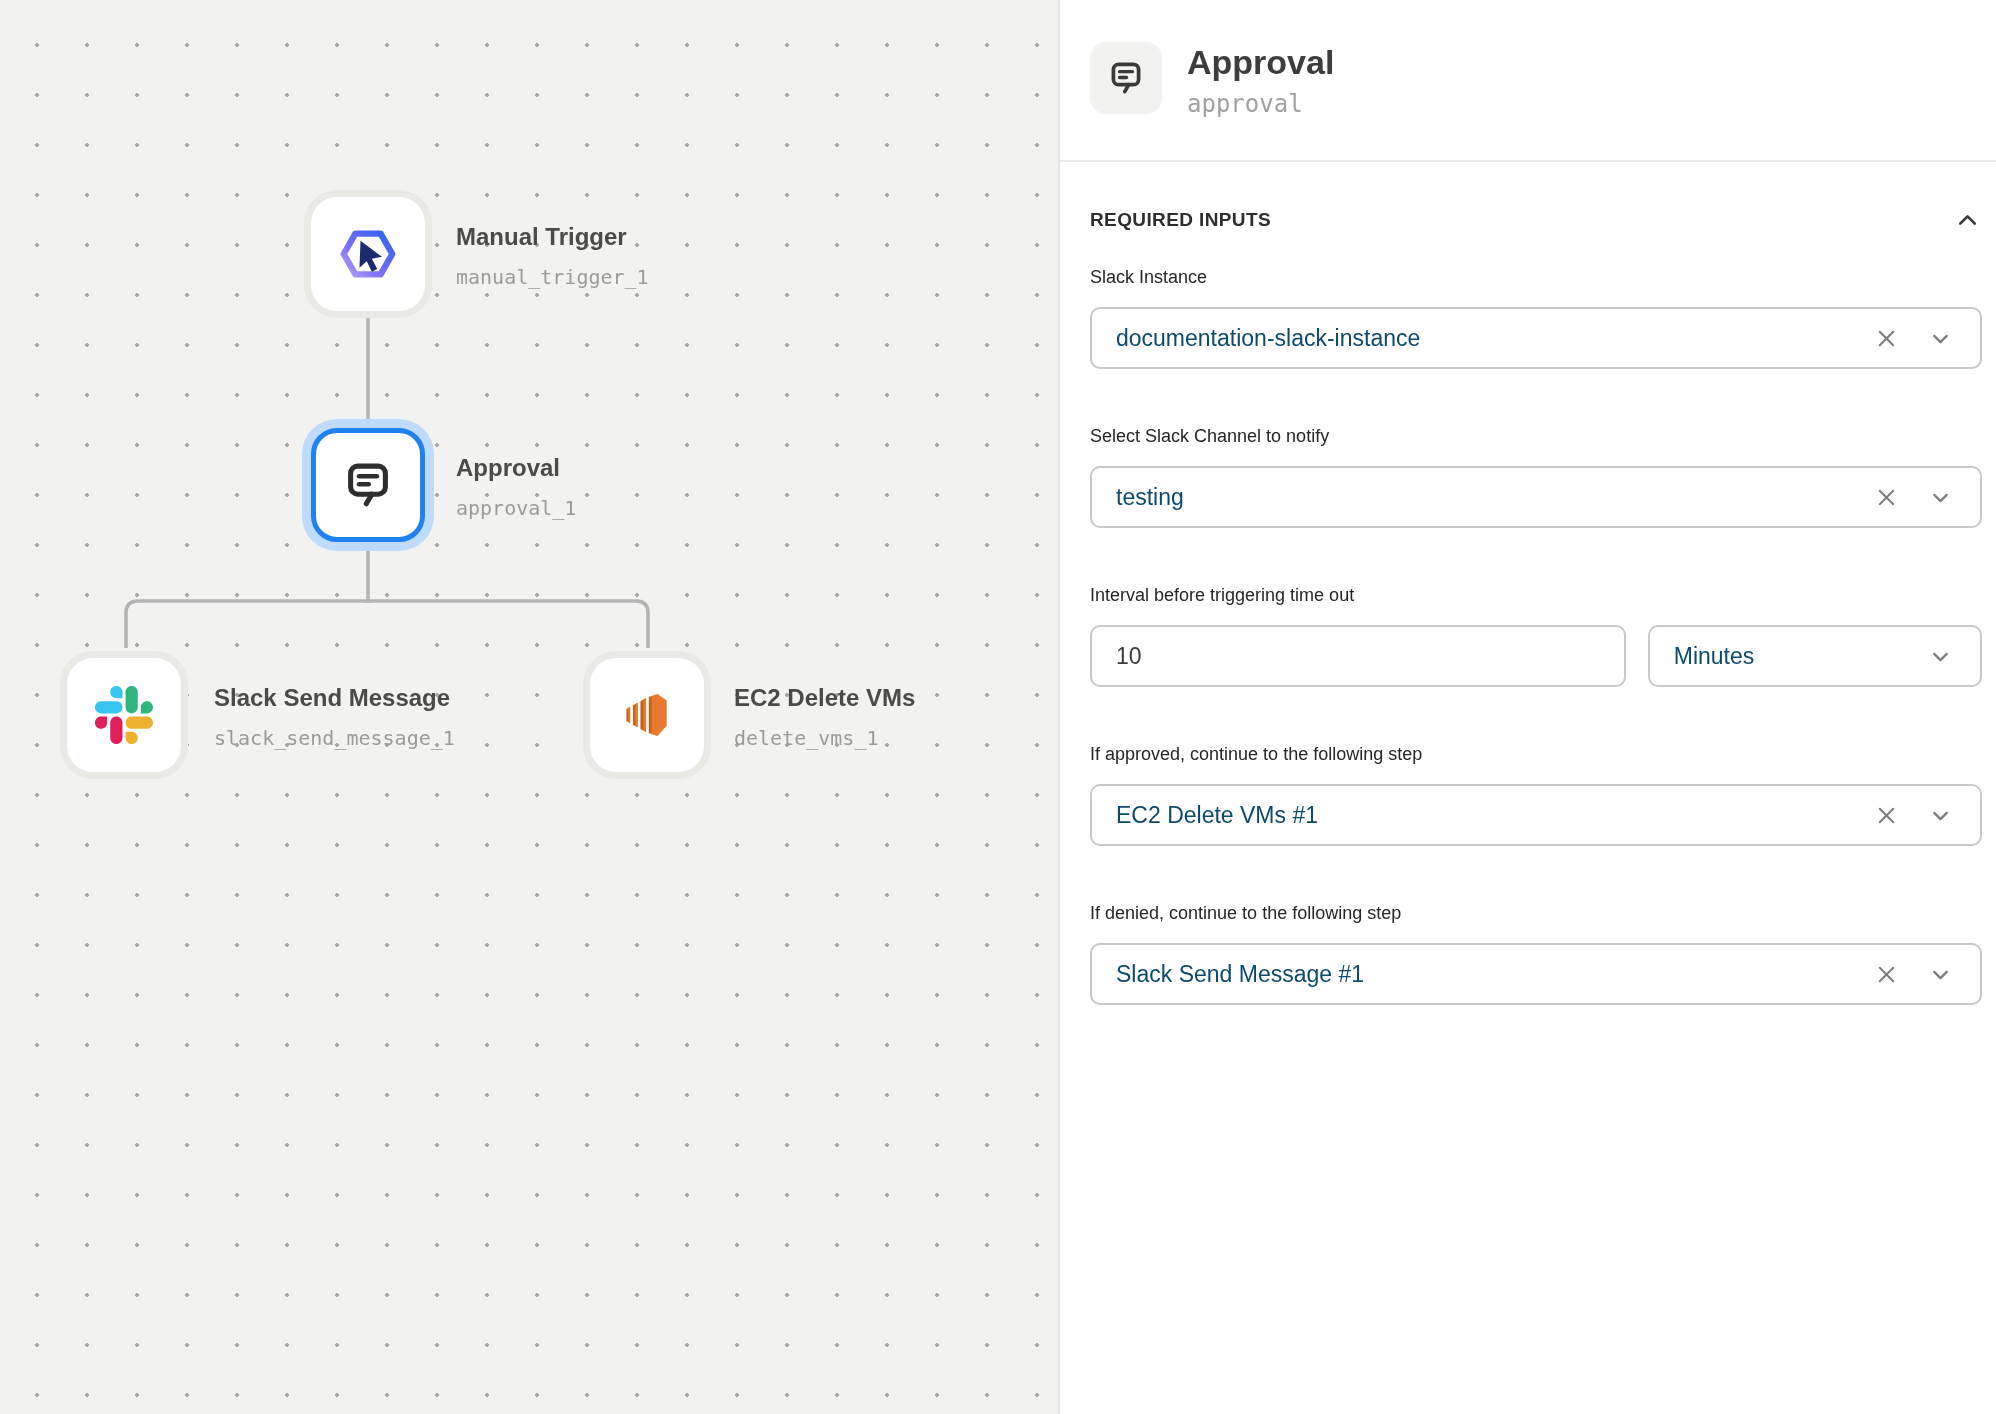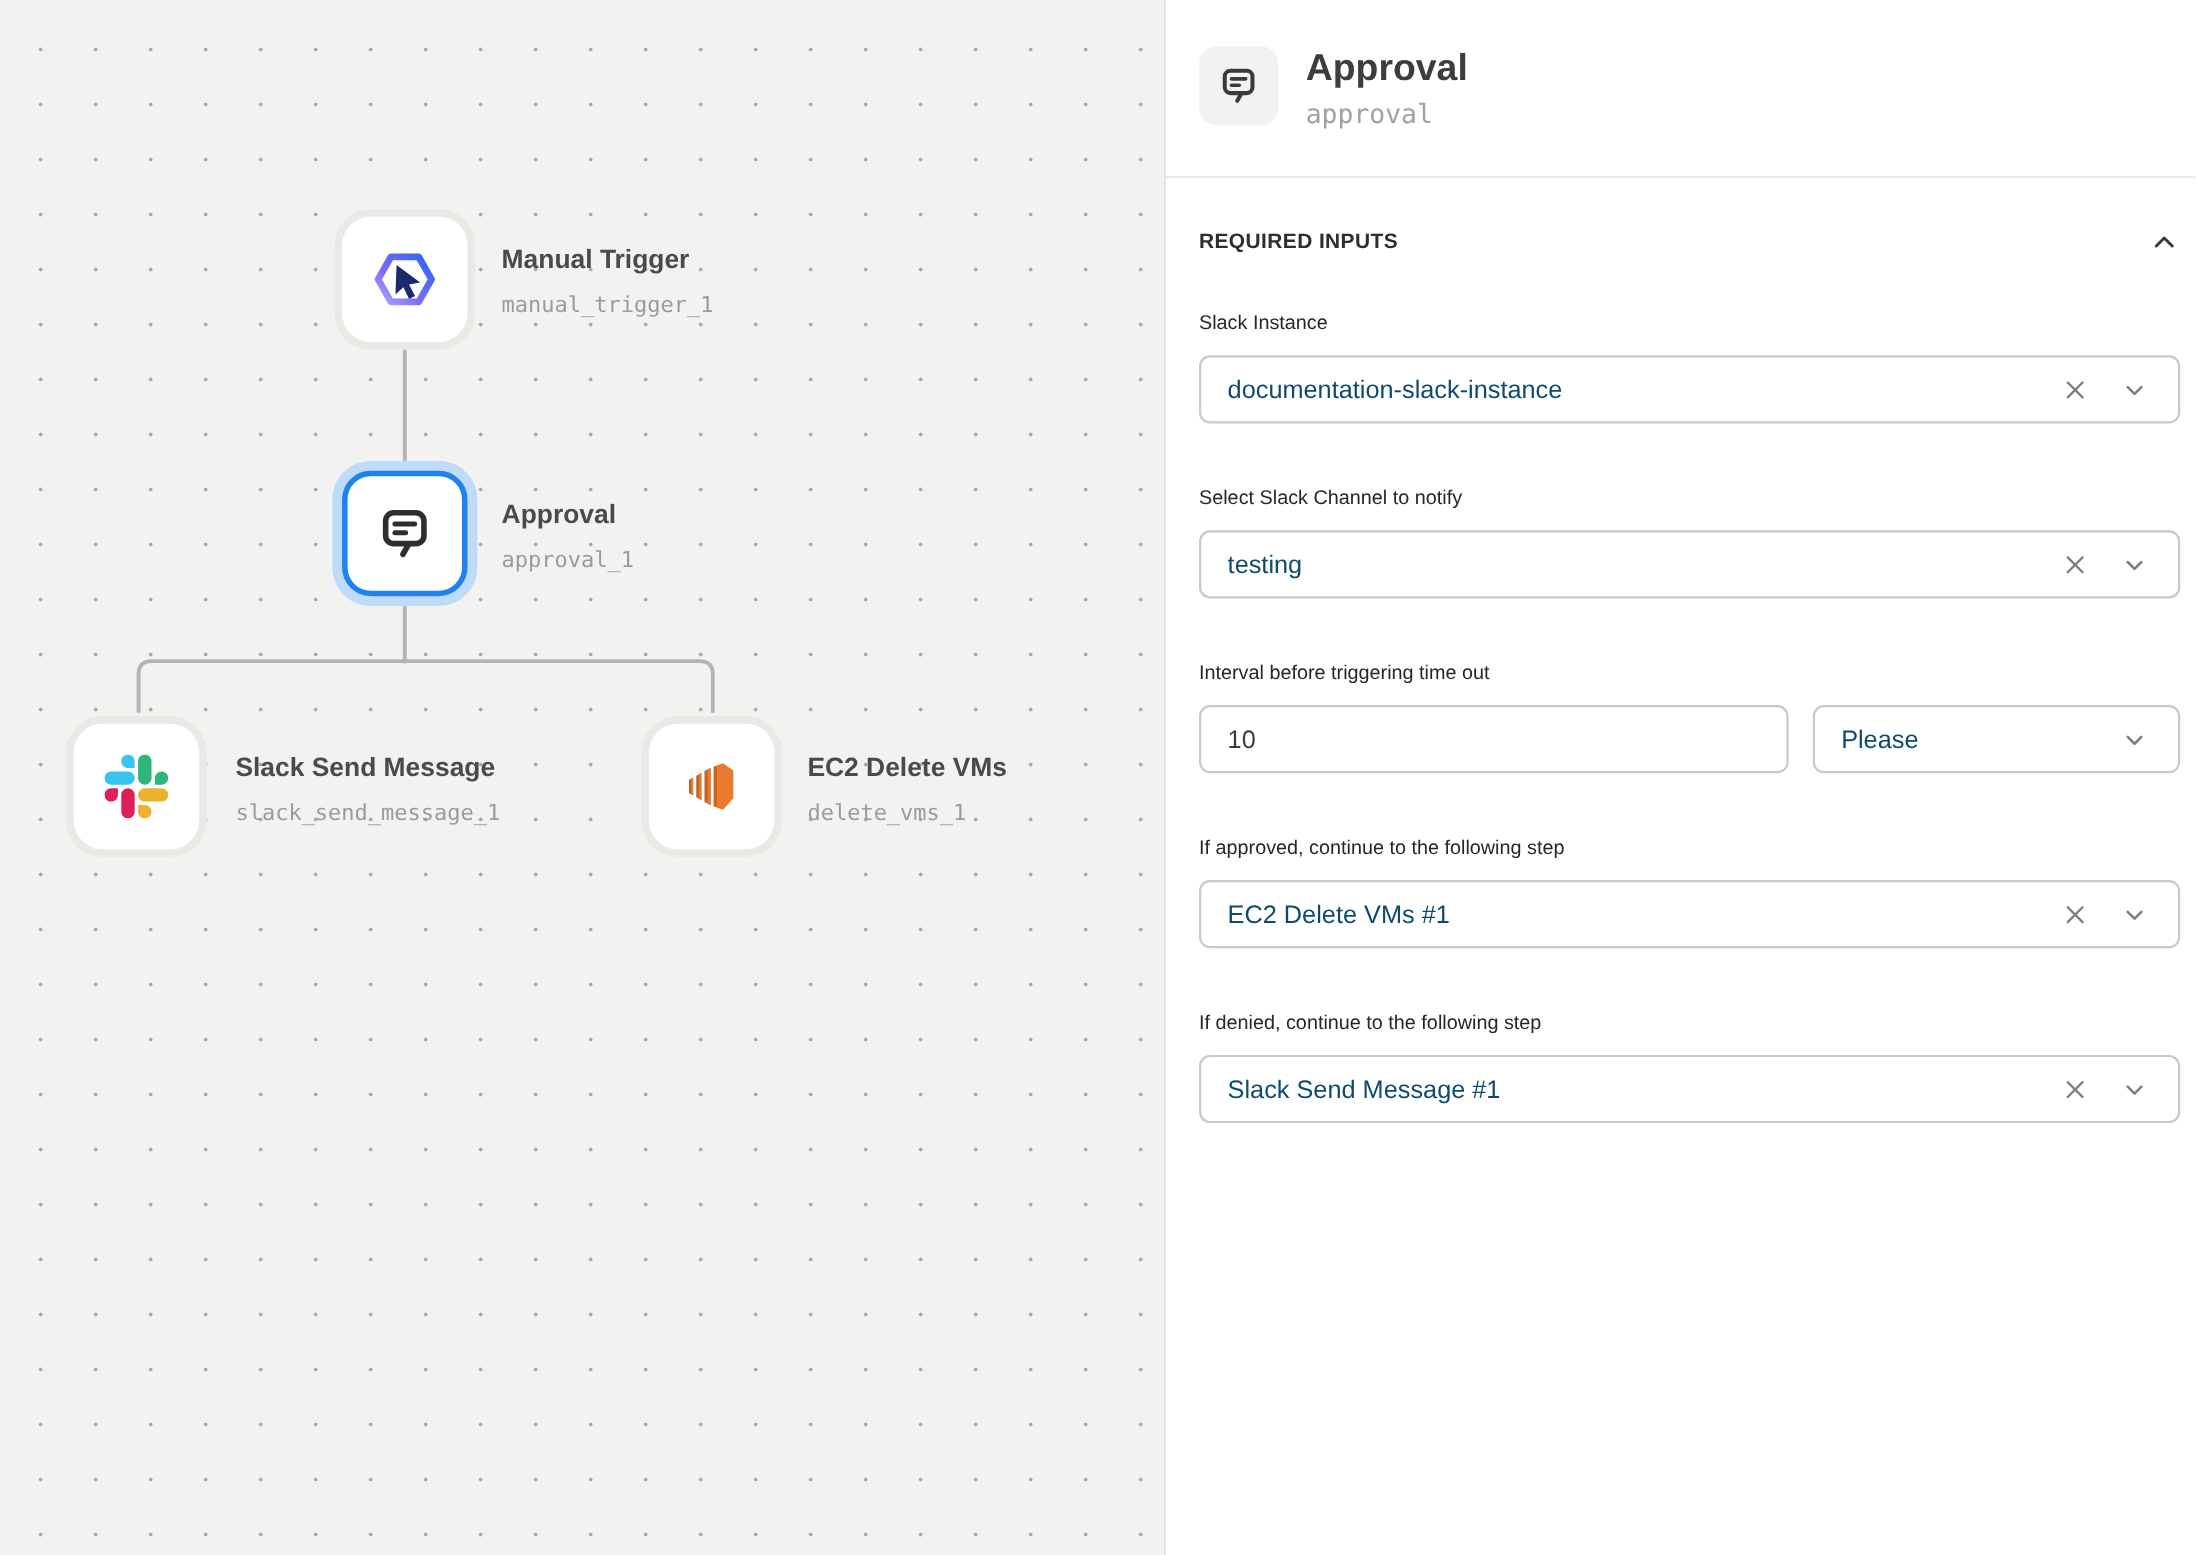--- a/index.html
+++ b/index.html
@@ -51,21 +51,21 @@
     background: #f2f2f0; display: flex; align-items: center; justify-content: center;
     flex: 0 0 auto;
   }
   .header-text { margin-left: 25px; }
   .header-title { font-size: 34px; font-weight: 700; color: #3d3d3b; line-height: 40px; }
   .header-sub { font-size: 24px; color: #a1a19f; margin-top: 8px; }
 
   .panel-body { padding: 45px 14px 0 30px; }
   .section-row {
     display: flex; align-items: center; justify-content: space-between;
-    margin-bottom: 48px; height: 26px;
+    margin-bottom: 32px; height: 26px;
   }
   .section-title { font-size: 19px; font-weight: 700; color: #2e2e2c; letter-spacing: 0.02em; }
   .collapse-btn { width: 30px; height: 30px; display: flex; align-items: center; justify-content: center; cursor: pointer; }
 
   .field-group { margin-bottom: 55px; }
   .field-label { font-size: 18px; color: #262624; line-height: 24px; margin-bottom: 18px; }
 
   .select-box, .text-input, .textarea-box {
     border: 2px solid #c9c9c7; border-radius: 10px; background: #ffffff;
   }
@@ -233,21 +233,21 @@
         </span>
       </div>
     </div>
 
 
     <div class="field-group">
       <div class="field-label">Interval before triggering time out</div>
       <div class="interval-row">
         <div class="text-input">10</div>
         <div class="select-box unit-select">
-          <span class="select-value">Please</span>
+          <span class="select-value">Minutes</span>
           <span class="icon-btn">
             <svg width="27" height="27" viewBox="0 0 26 26" fill="none" stroke="#7d7d7b" stroke-width="2.2" stroke-linecap="round" stroke-linejoin="round">
               <polyline points="7,10.5 13,16.5 19,10.5"></polyline>
             </svg>
           </span>
         </div>
       </div>
     </div>
 
     <div class="field-group">

